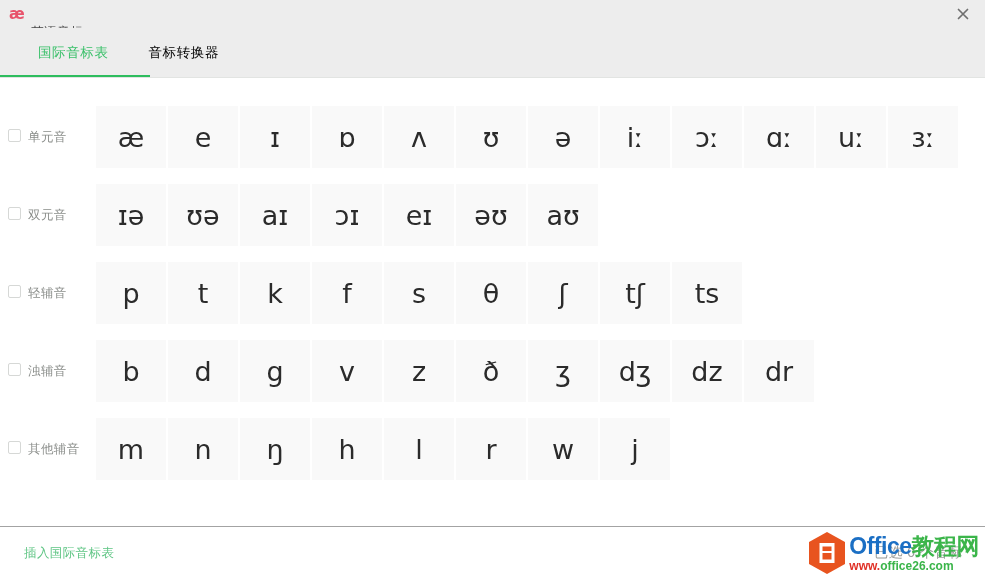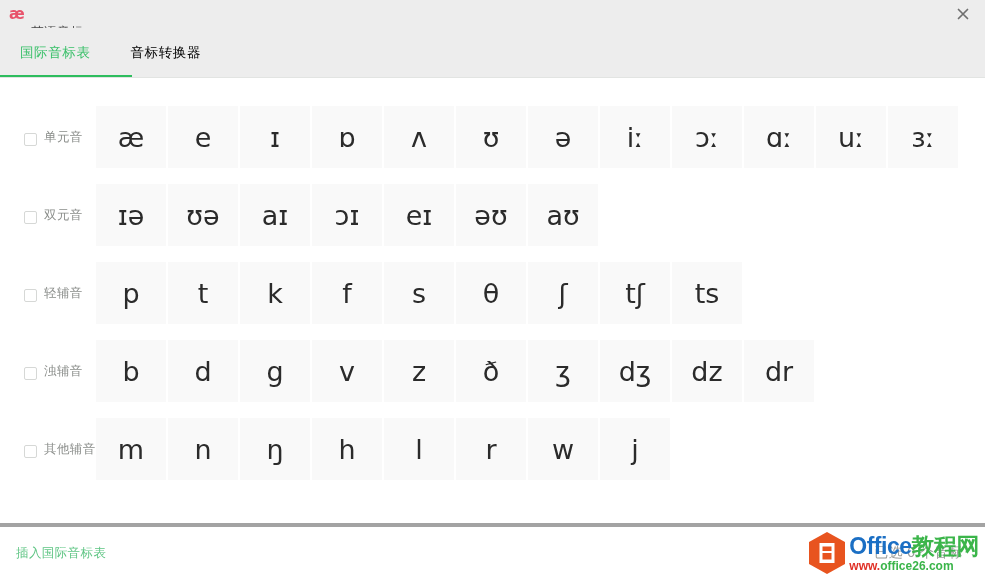--- a/index.html
+++ b/index.html
@@ -62,20 +62,21 @@
   .close-btn svg { display: block; }
 
   
   .tabbar {
     position: relative;
     height: 50px;
     background: #ededed;
     flex: 0 0 auto;
     display: flex;
     align-items: center;
+    padding-left: 18px;
   }
   .tab {
     position: relative;
     height: 50px;
     display: flex;
     align-items: center;
     padding: 0 20px;
     font-size: 13.5px;
     color: #000000;
     cursor: pointer;
@@ -106,22 +107,22 @@
   }
   .row {
     display: flex;
     align-items: center;
     height: 78px;
   }
   .row-label {
     width: 96px;
     flex: 0 0 96px;
     display: flex;
-    align-items: flex-end;
-    padding-left: 24px;
+    align-items: flex-start;
+    padding-left: 8px;
     box-sizing: border-box;
     cursor: pointer;
   }
   .checkbox {
     width: 13px;
     height: 13px;
     border: 1px solid #d6d8d6;
     border-radius: 2px;
     background: #ffffff;
     flex: 0 0 auto;
@@ -152,25 +153,25 @@
     cursor: pointer;
     box-sizing: border-box;
     line-height: 1;
   }
 
   
   .footer {
     position: relative;
     height: 52px;
     flex: 0 0 auto;
-    border-top: 4px solid #a3a3a3;
+    border-top: 1px solid #a3a3a3;
     display: flex;
     align-items: center;
     justify-content: space-between;
-    padding: 0 22px 0 16px;
+    padding: 0 22px 0 24px;
     background: #ffffff;
   }
   .footer-link {
     font-size: 12.5px;
     color: #5fc584;
     cursor: pointer;
     letter-spacing: 0.4px;
   }
   .footer-status {
     font-size: 14px;

